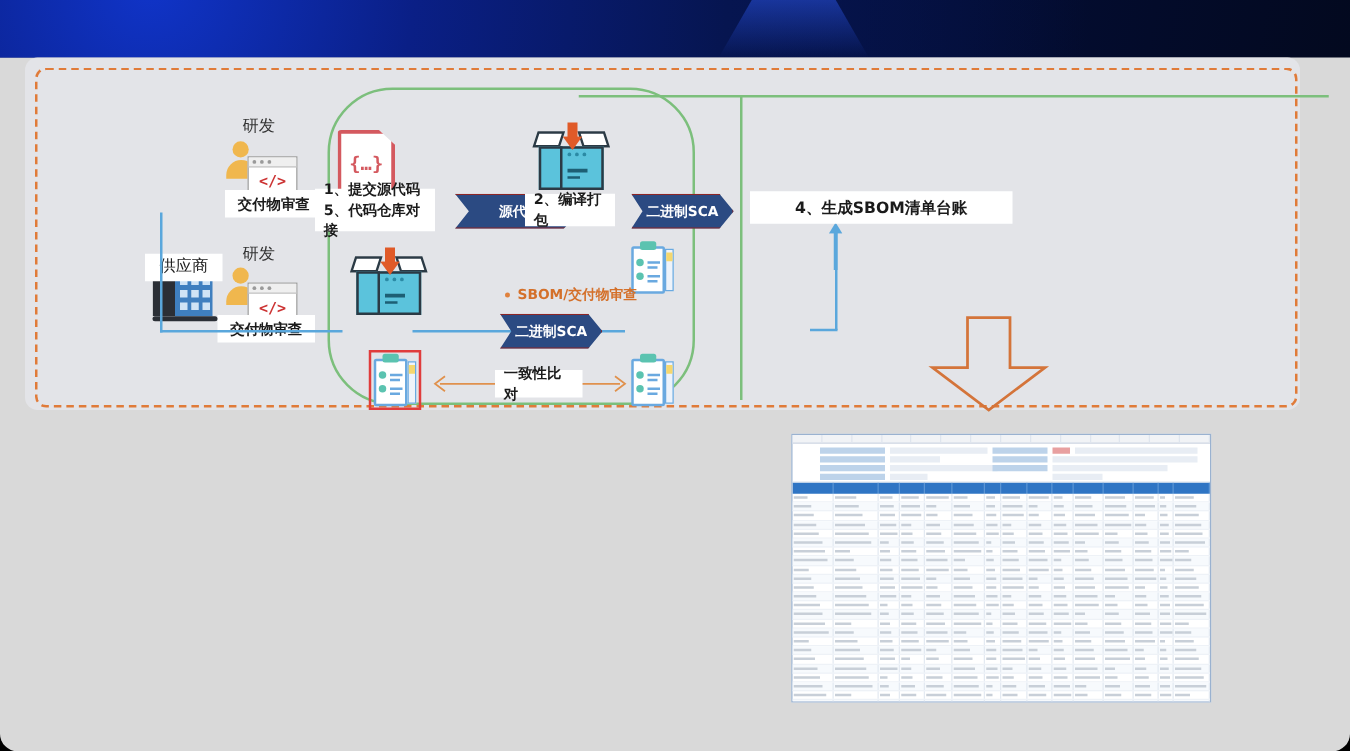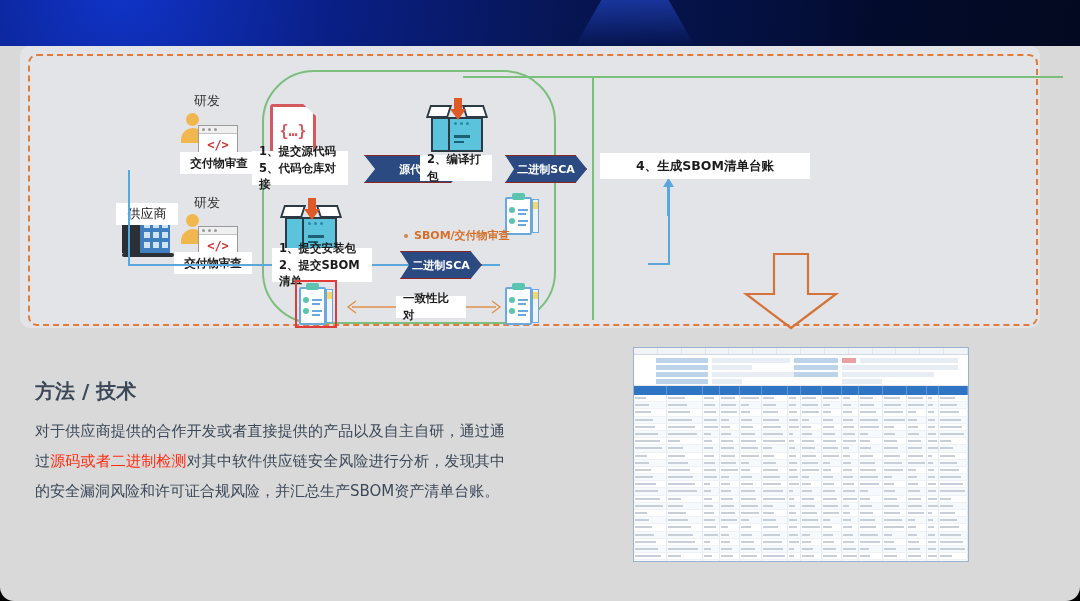--- a/index.html
+++ b/index.html
@@ -277,22 +277,20 @@
         <i></i>
         <i></i>
       </div>
       <div class="ln"></div>
       <div class="ln2"></div>
   </div>
   <div class="arrow-down-o" style="left:304px;top:198px;">
     <div class="st"></div>
       <div class="hd"></div>
   </div>
-  <div class="white-label left" style="left:272px;top:248px;width:100px;height:34px;white-space:pre-line;">1、提交安装包
-2、提交SBOM清单</div>
 
   <div class="dot-bullet" style="left:404px;top:234px;"></div>
   <div class="plain" style="left:414px;top:228px;font-size:11px;font-weight:700;color:#d4702a;">SBOM/交付物审查</div>
 
   <div class="chev" style="left:400px;top:251px;width:80px;height:26px;">二进制SCA</div>
 
 
   <div class="redbox-fr" style="left:295px;top:280px;width:42px;height:48px;"></div>
   <div class="clip" style="left:299px;top:283px;">
     <div class="pg"></div>
@@ -326,24 +324,20 @@
     <polyline points="148,3 156,9 148,15" fill="none" stroke="#e0914d" stroke-width="1.4"></polyline>
   </svg>
   <div class="white-label" style="left:396px;top:296px;width:70px;height:22px;">一致性比对</div>
 
   <div class="big-arrow" style="left:736px;top:252px;">
     <svg width="110" height="78" viewBox="0 0 110 78">
       <polygon points="38,2 72,2 72,42 100,42 55,76 10,42 38,42" fill="none" stroke="#d4743a" stroke-width="2.2"></polygon>
     </svg>
   </div>
 
-  <div id="method">
-    <h2>方法 / 技术</h2>
-    <p><span>对于供应商提供的合作开发或者直接提供的产品以及自主自研，通过通过</span><span class="hl">源码或者二进制检测</span><span>对其中软件供应链安全风险进行分析，发现其中的安全漏洞风险和许可证合规风险，并汇总生产SBOM资产清单台账。</span></p>
-  </div>
 
   <div id="sheet">
     <div class="colhdr">
       <i></i>
         <i></i>
         <i></i>
         <i></i>
         <i></i>
         <i></i>
         <i></i>

